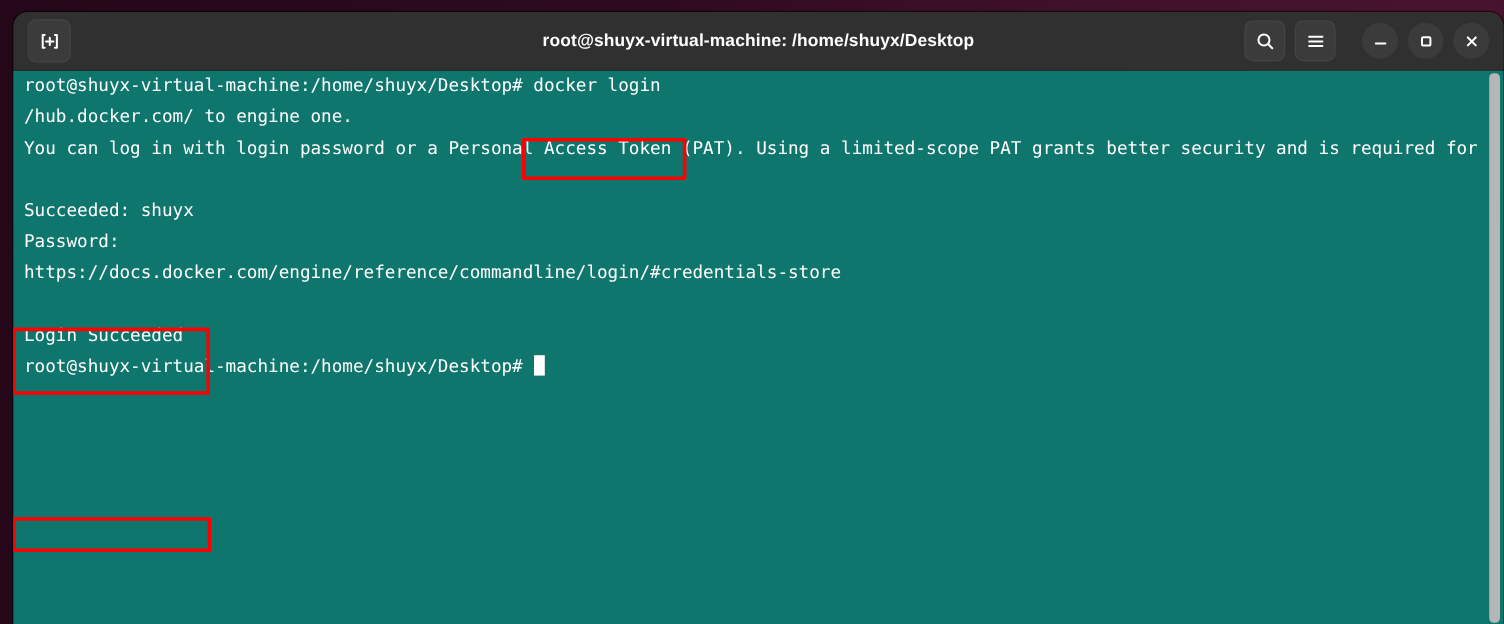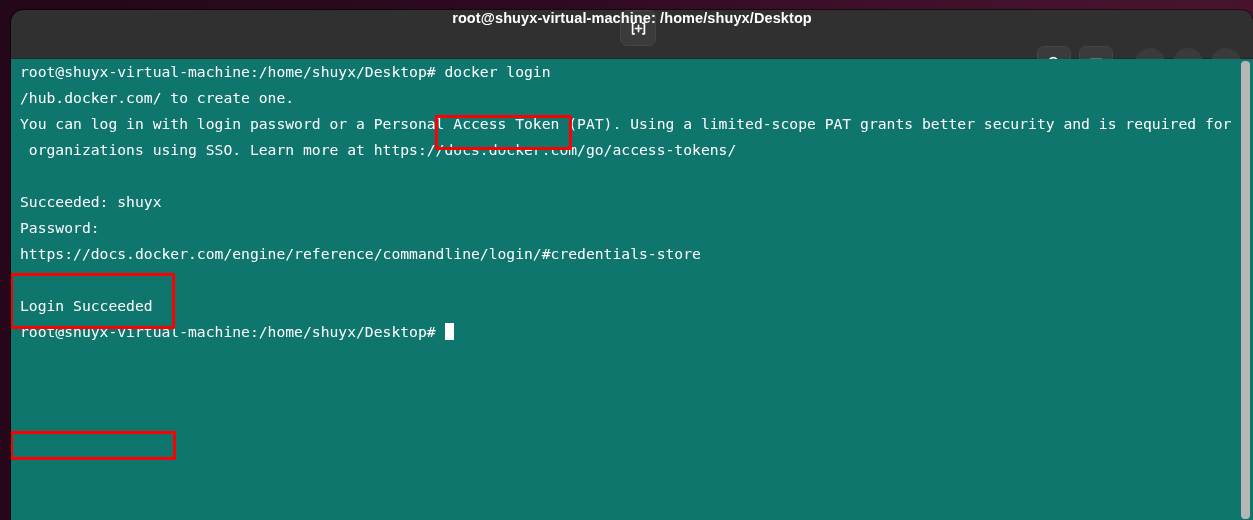--- a/index.html
+++ b/index.html
@@ -39,21 +39,20 @@
   
   .titlebar {
     position: relative;
     height: 48px;
     background: #303030;
     border-top-left-radius: 12px;
     border-top-right-radius: 12px;
     display: flex;
     align-items: center;
     border-bottom: 1px solid #262626;
-    flex-direction: column;
   }
   .tb-left {
     display: flex;
     align-items: center;
     padding-left: 12px;
     flex: 0 0 auto;
   }
   .tb-right {
     display: flex;
     align-items: center;
@@ -221,23 +220,22 @@
           <path d="M4.2 4.2 L10.8 10.8 M10.8 4.2 L4.2 10.8"></path>
         </svg>
       </div>
     </div>
   </div>
 
   <div class="term">
     <div class="term-inner">
 
       <div class="line">root@shuyx-virtual-machine:/home/shuyx/Desktop# docker login</div>
-      <div class="line">/hub.docker.com/ to create one.</div>
+      <div class="line">/hub.docker.com/ to engine one.</div>
       <div class="line">You can log in with login password or a Personal Access Token (PAT). Using a limited-scope PAT grants better security and is required for</div>
-      <div class="line"> organizations using SSO. Learn more at https://docs.docker.com/go/access-tokens/</div>
       <div class="line">&nbsp;</div>
       <div class="line">Succeeded: shuyx</div>
       <div class="line">Password:</div>
       <div class="line">https://docs.docker.com/engine/reference/commandline/login/#credentials-store</div>
       <div class="line">&nbsp;</div>
       <div class="line">Login Succeeded</div>
       <div class="line"><span>root@shuyx-virtual-machine:/home/shuyx/Desktop# </span><span class="cursor"></span></div>
 
     </div>
 

